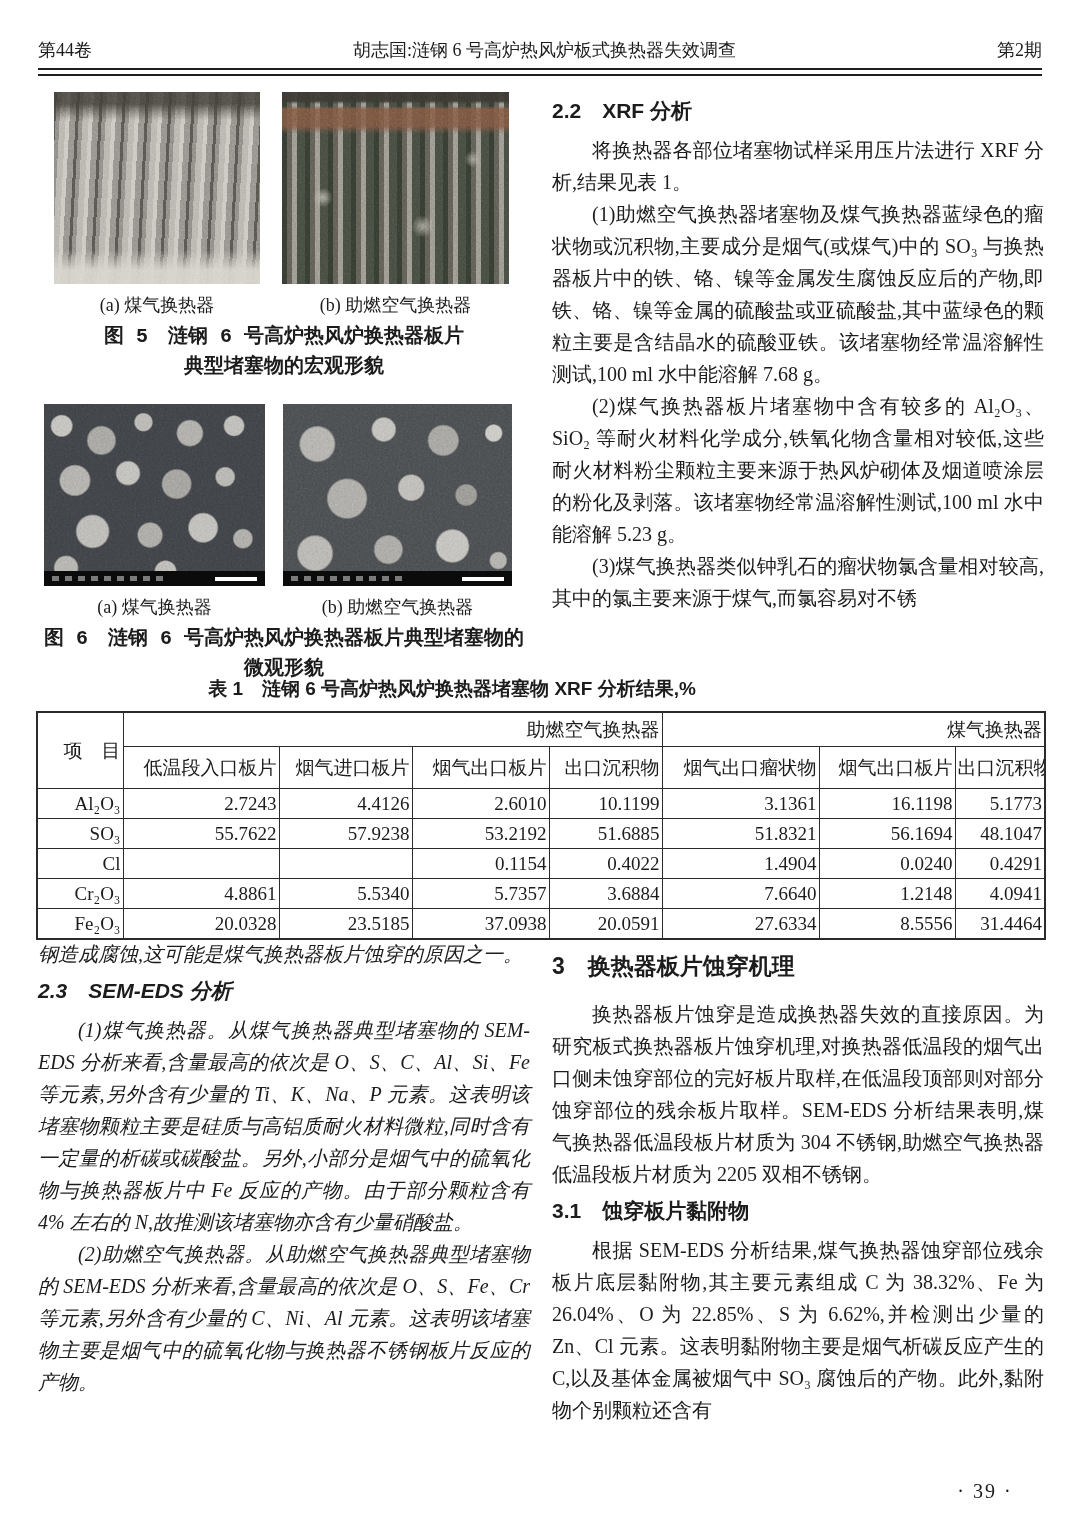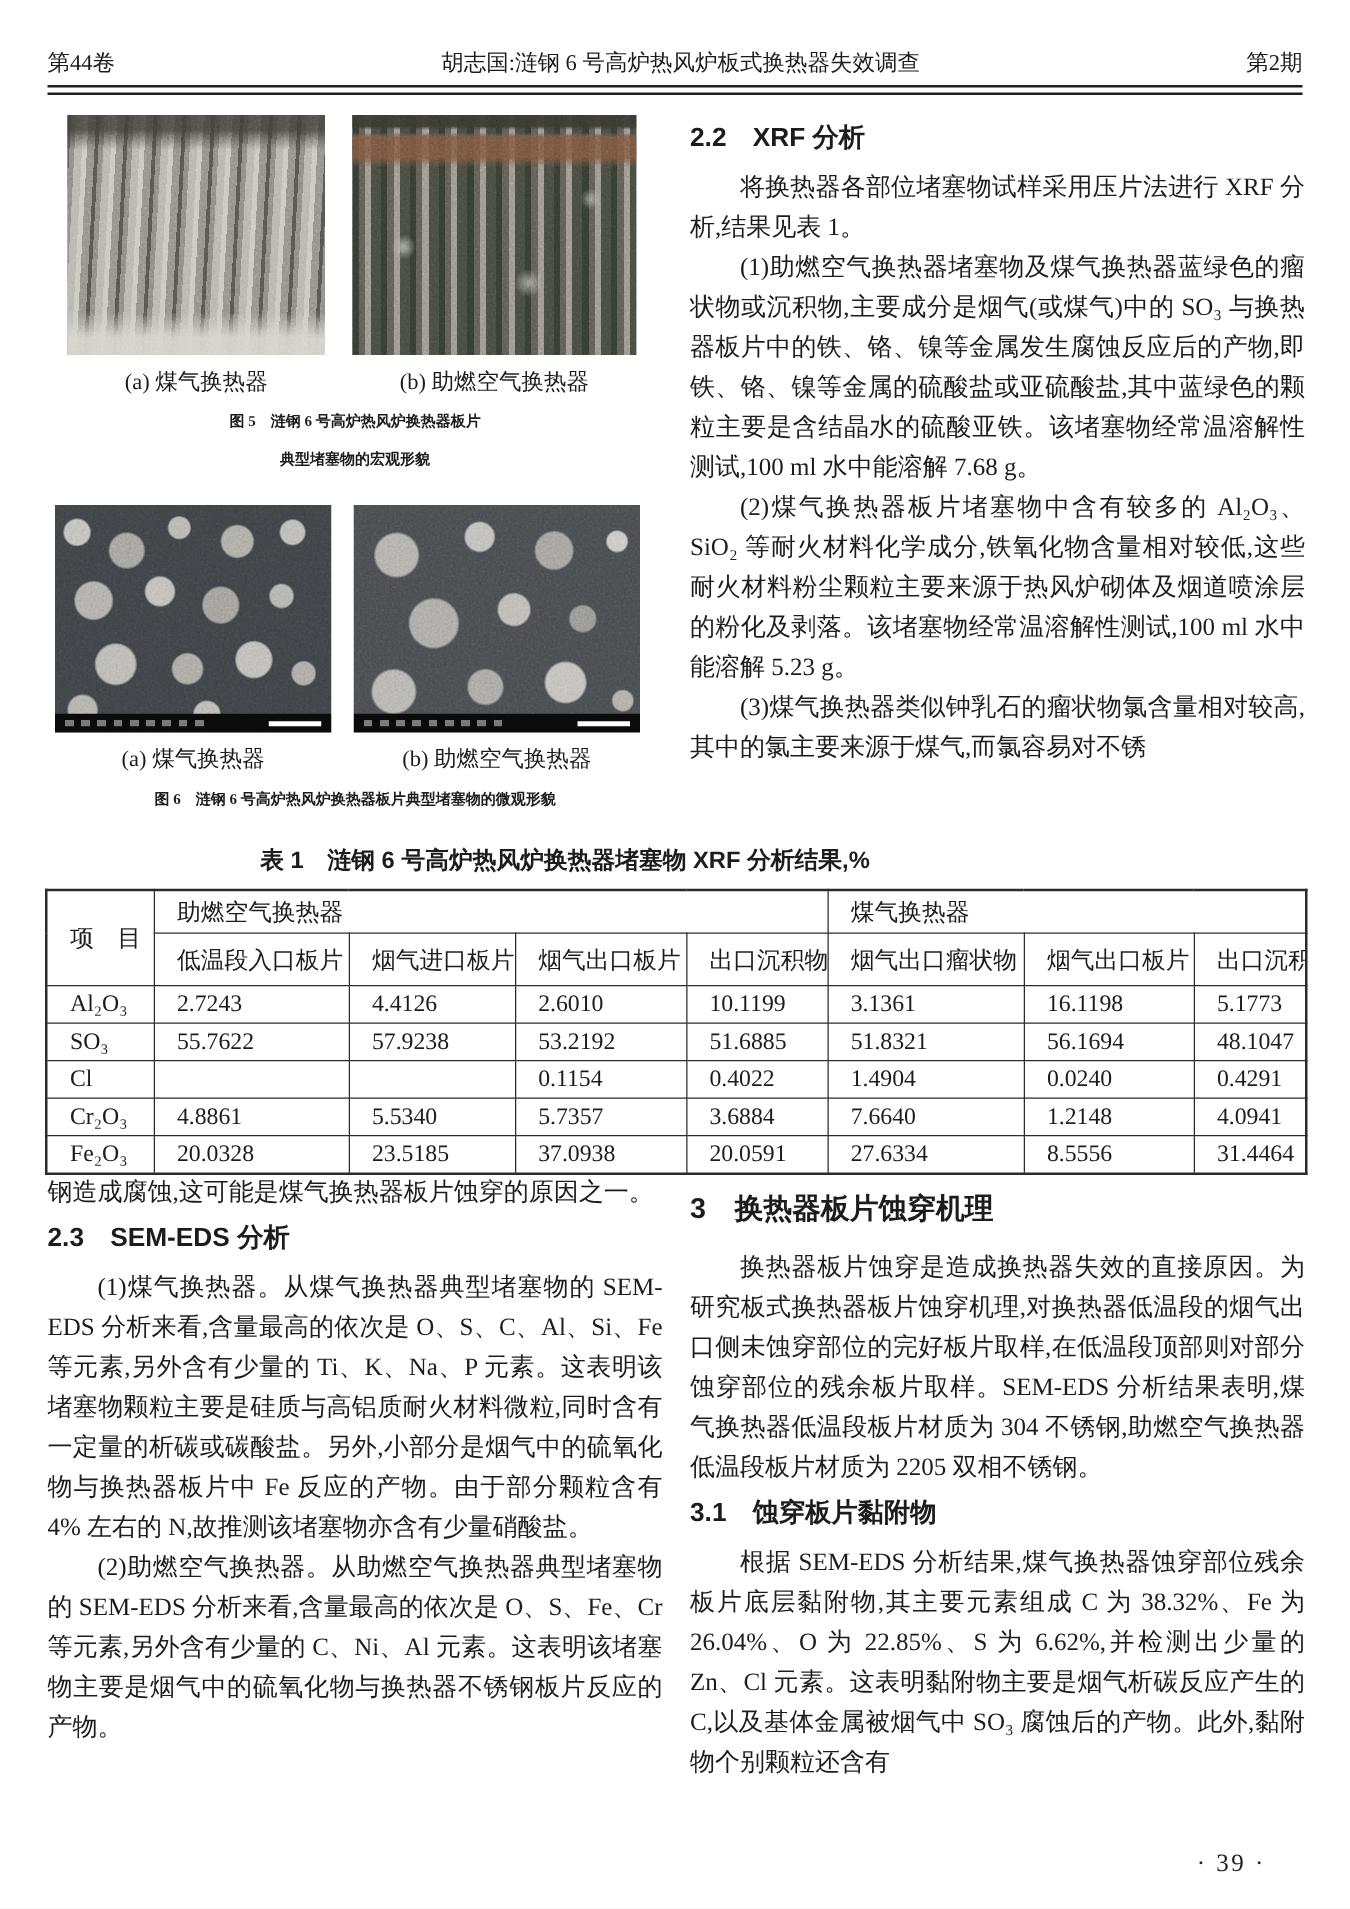--- a/index.html
+++ b/index.html
@@ -22,21 +22,21 @@
   .pg-header .center-title{flex:1;text-align:center;}
   .header-rule{
     position:absolute;left:38px;top:68px;width:1004px;height:4px;
     border-top:2px solid #1f1f1f;border-bottom:2px solid #1f1f1f;
   }
   
   .region{position:absolute;}
   .left-top{left:38px;top:92px;width:492px;}
   .right-top{left:552px;top:90px;width:492px;}
   .table-region{left:36px;top:676px;width:832px;}
-  .left-bottom{left:38px;top:938px;width:492px;}
+  .left-bottom{left:38px;top:938px;width:492px;font-style:italic;}
   .right-bottom{left:552px;top:942px;width:492px;}
   .page-num{
     position:absolute;left:905px;top:1480px;width:160px;
     text-align:center;font-size:20px;letter-spacing:2px;
   }
   
   p{margin:0;font-size:20px;line-height:32px;text-align:justify;}
   .indent{text-indent:2em;}
   .noindent{text-indent:0;}
   .sec-h{
@@ -119,33 +119,33 @@
   }
   .scalebar{width:42px;height:4px;background:#ffffff;}
   .fig-caps{display:flex;margin-top:8px;font-size:18px;line-height:26px;}
   .fig5-caps{margin-left:16px;gap:22px;}
   .fig5-caps .cap-a{width:206px;text-align:center;}
   .fig5-caps .cap-b{width:227px;text-align:center;}
   .fig6-caps{margin-left:6px;gap:18px;}
   .fig6-caps .cap-a{width:221px;text-align:center;}
   .fig6-caps .cap-b{width:229px;text-align:center;}
   .fig-title{
-    text-align:center;font-weight:bold;font-size:12px;line-height:30px;
-    font-family:Liberation Serif, serif;
+    text-align:center;font-weight:bold;font-size:20px;line-height:30px;
+    font-family:Liberation Mono, monospace;
   }
   .fig-title.mt{margin-top:4px;}
   
   .tbl-title{
     text-align:center;font-weight:bold;font-size:19px;line-height:26px;margin-bottom:9px;
     font-family:"Liberation Sans","DejaVu Sans",sans-serif;
   }
   table.xrf{border-collapse:collapse;width:1008px;table-layout:fixed;border:2px solid #2b2b2b;}
   table.xrf td{
-    border:1px solid #2b2b2b;text-align:left;vertical-align:middle;
-    font-size:19px;padding:0 18px;overflow:hidden;white-space:nowrap;
+    border:1px solid #2b2b2b;text-align:right;vertical-align:middle;
+    font-size:19px;padding:0 2px;overflow:hidden;white-space:nowrap;
   }
   tr.h1 td{height:33px;}
   tr.h2 td{height:41px;font-family:Liberation Serif, serif;}
   tr.dr td{height:29px;}
 </style>
 </head>
 <body>
 
 <div class="page">
 

